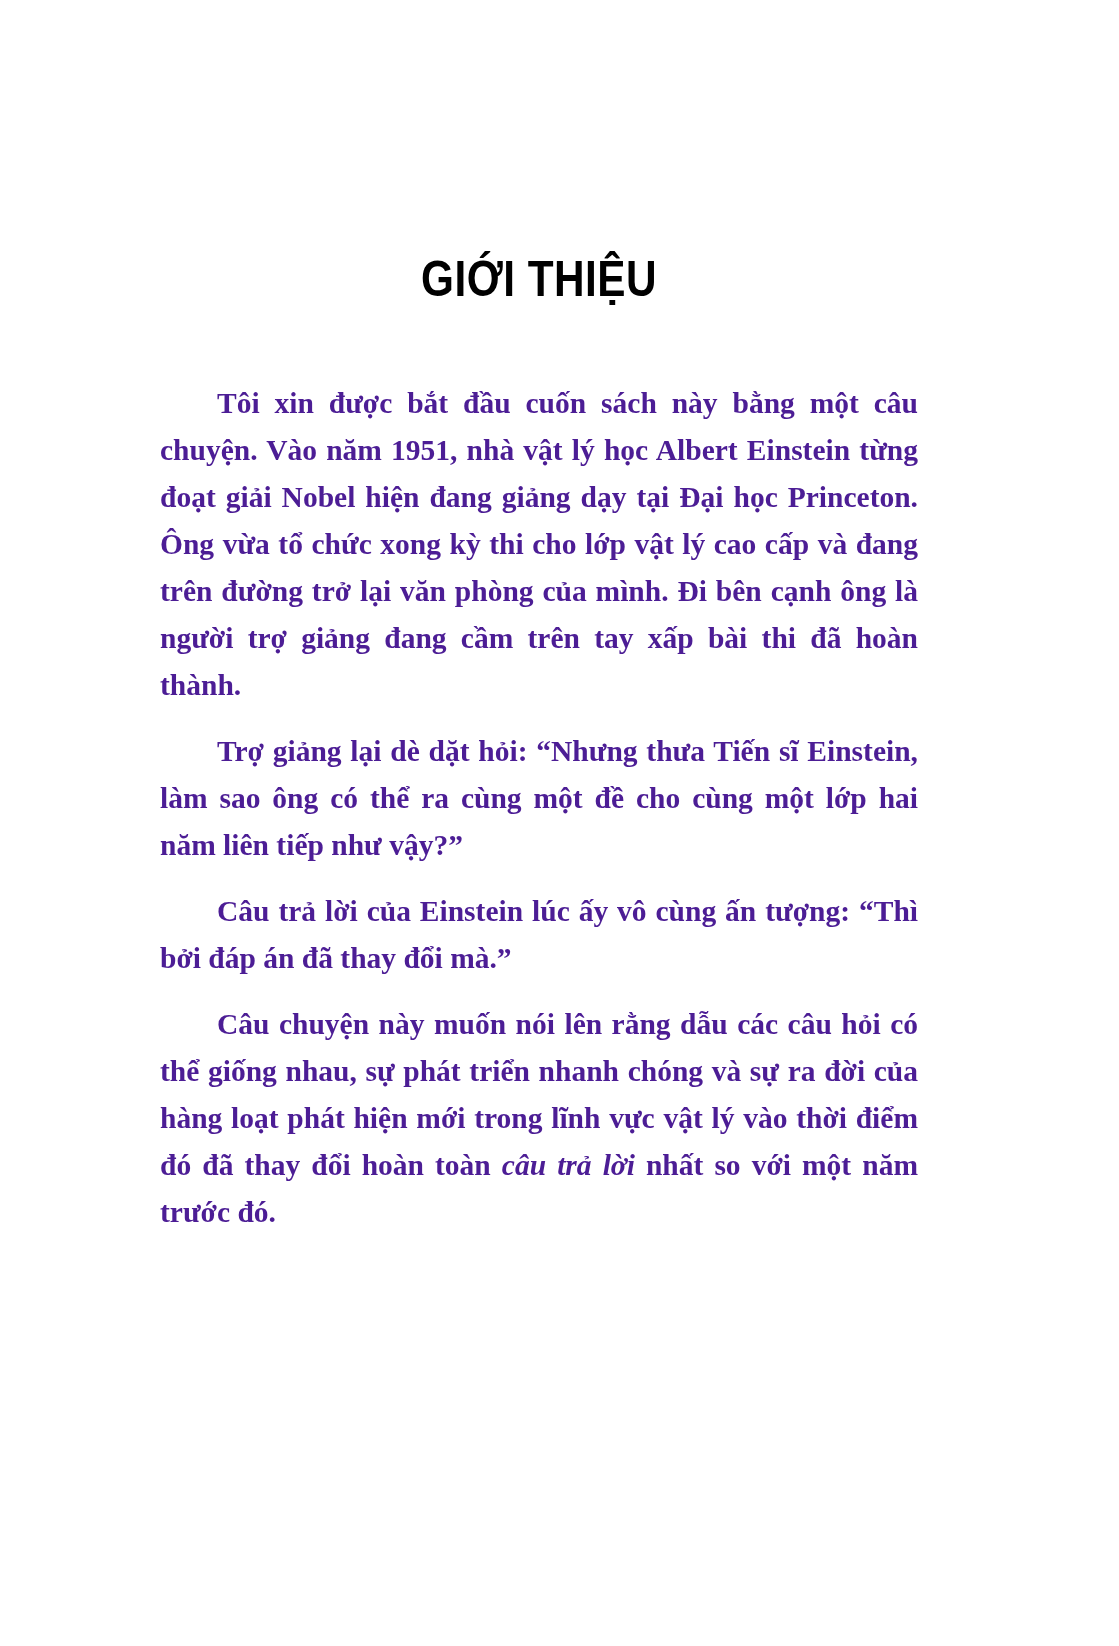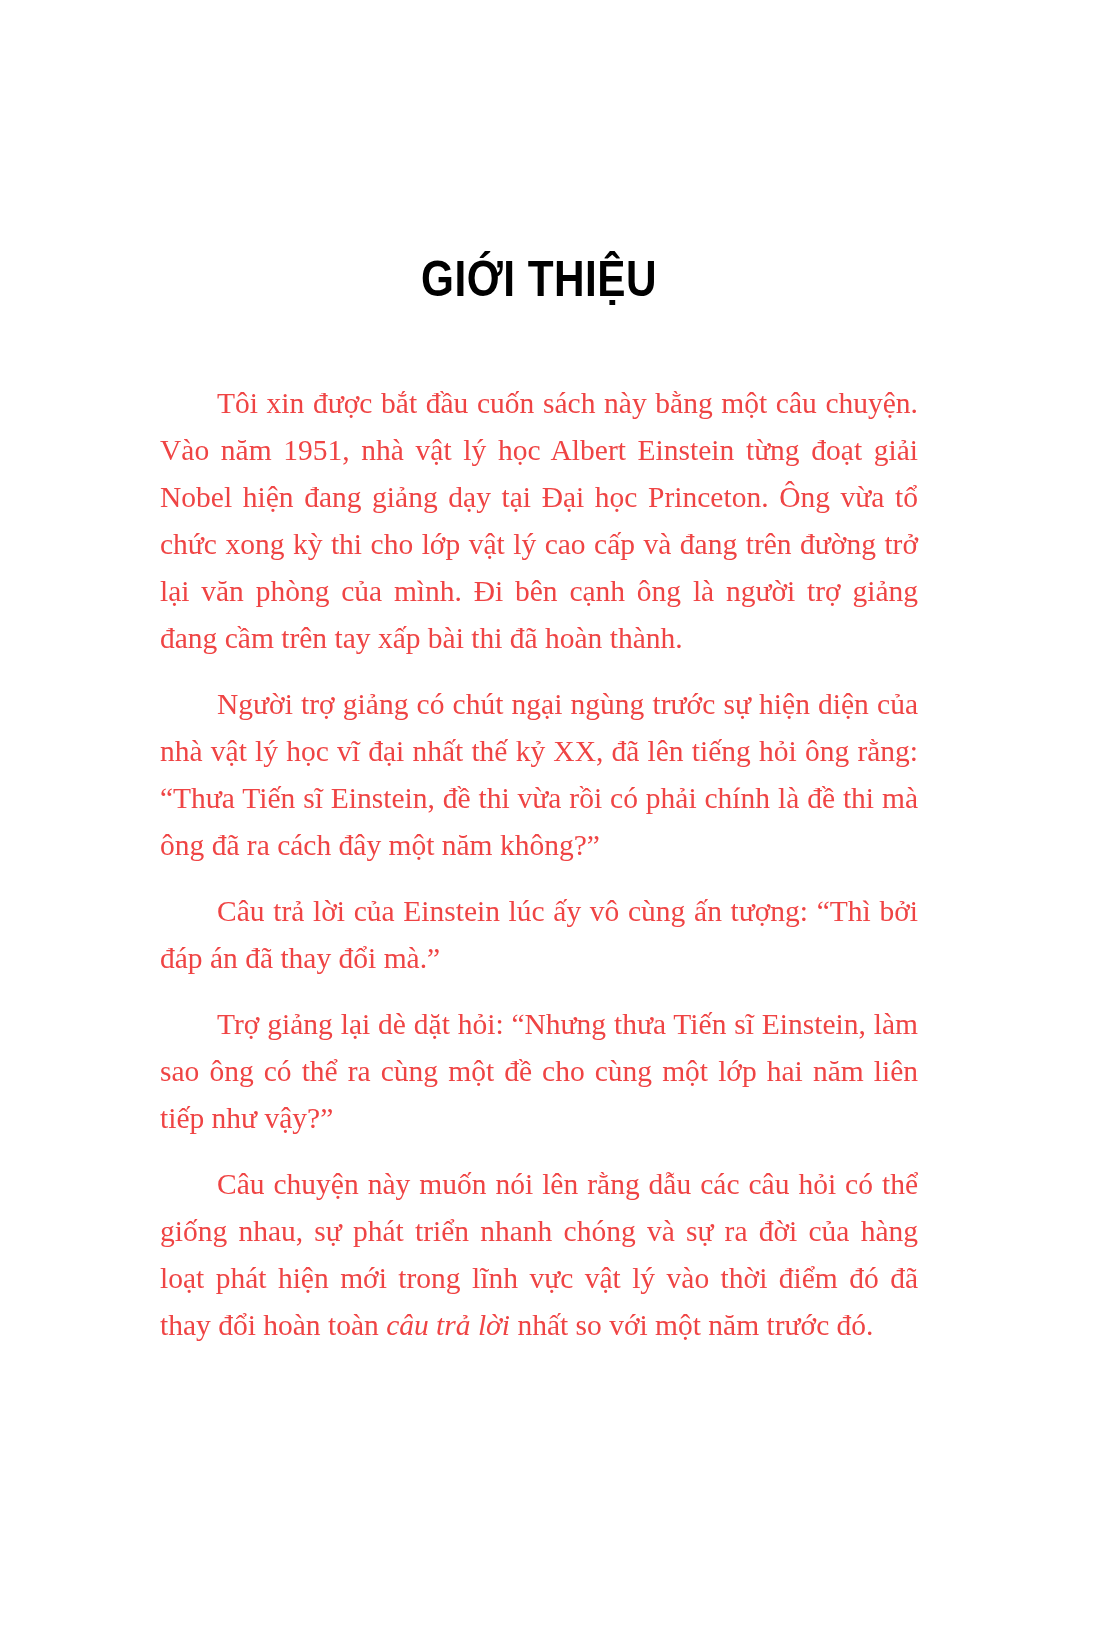--- a/index.html
+++ b/index.html
@@ -33,39 +33,39 @@
     letter-spacing: 0.5px;
     transform: scale(0.92, 1.08);
     transform-origin: center top;
   }
   .para {
     margin: 0 0 19px 0;
     font-size: 29.5px;
     line-height: 47px;
     text-align: justify;
     text-indent: 57px;
-    color: #ef4444;
+    color: #4c1d95;
+    font-weight: bold;
   }
   .para em {
     font-style: italic;
   }
 </style>
 </head>
 <body>
 
 <div class="page">
   <div class="content">
 
     <h1 class="title">GIỚI THIỆU</h1>
 
     <p class="para">Tôi xin được bắt đầu cuốn sách này bằng một câu chuyện. Vào năm 1951, nhà vật lý học Albert Einstein từng đoạt giải Nobel hiện đang giảng dạy tại Đại học Princeton. Ông vừa tổ chức xong kỳ thi cho lớp vật lý cao cấp và đang trên đường trở lại văn phòng của mình. Đi bên cạnh ông là người trợ giảng đang cầm trên tay xấp bài thi đã hoàn thành.</p>
 
-    <p class="para">Người trợ giảng có chút ngại ngùng trước sự hiện diện của nhà vật lý học vĩ đại nhất thế kỷ XX, đã lên tiếng hỏi ông rằng: “Thưa Tiến sĩ Einstein, đề thi vừa rồi có phải chính là đề thi mà ông đã ra cách đây một năm không?”</p>
 
 
+    <p class="para">Trợ giảng lại dè dặt hỏi: “Nhưng thưa Tiến sĩ Einstein, làm sao ông có thể ra cùng một đề cho cùng một lớp hai năm liên tiếp như vậy?”</p>
+
     <p class="para">Câu trả lời của Einstein lúc ấy vô cùng ấn tượng: “Thì bởi đáp án đã thay đổi mà.”</p>
-
-    <p class="para">Trợ giảng lại dè dặt hỏi: “Nhưng thưa Tiến sĩ Einstein, làm sao ông có thể ra cùng một đề cho cùng một lớp hai năm liên tiếp như vậy?”</p>
 
     <p class="para"><span>Câu chuyện này muốn nói lên rằng dẫu các câu hỏi có thể giống nhau, sự phát triển nhanh chóng và sự ra đời của hàng loạt phát hiện mới trong lĩnh vực vật lý vào thời điểm đó đã thay đổi hoàn toàn </span><em>câu trả lời</em><span> nhất so với một năm trước đó.</span></p>
 
   </div>
 </div>
 
 </body></html>

